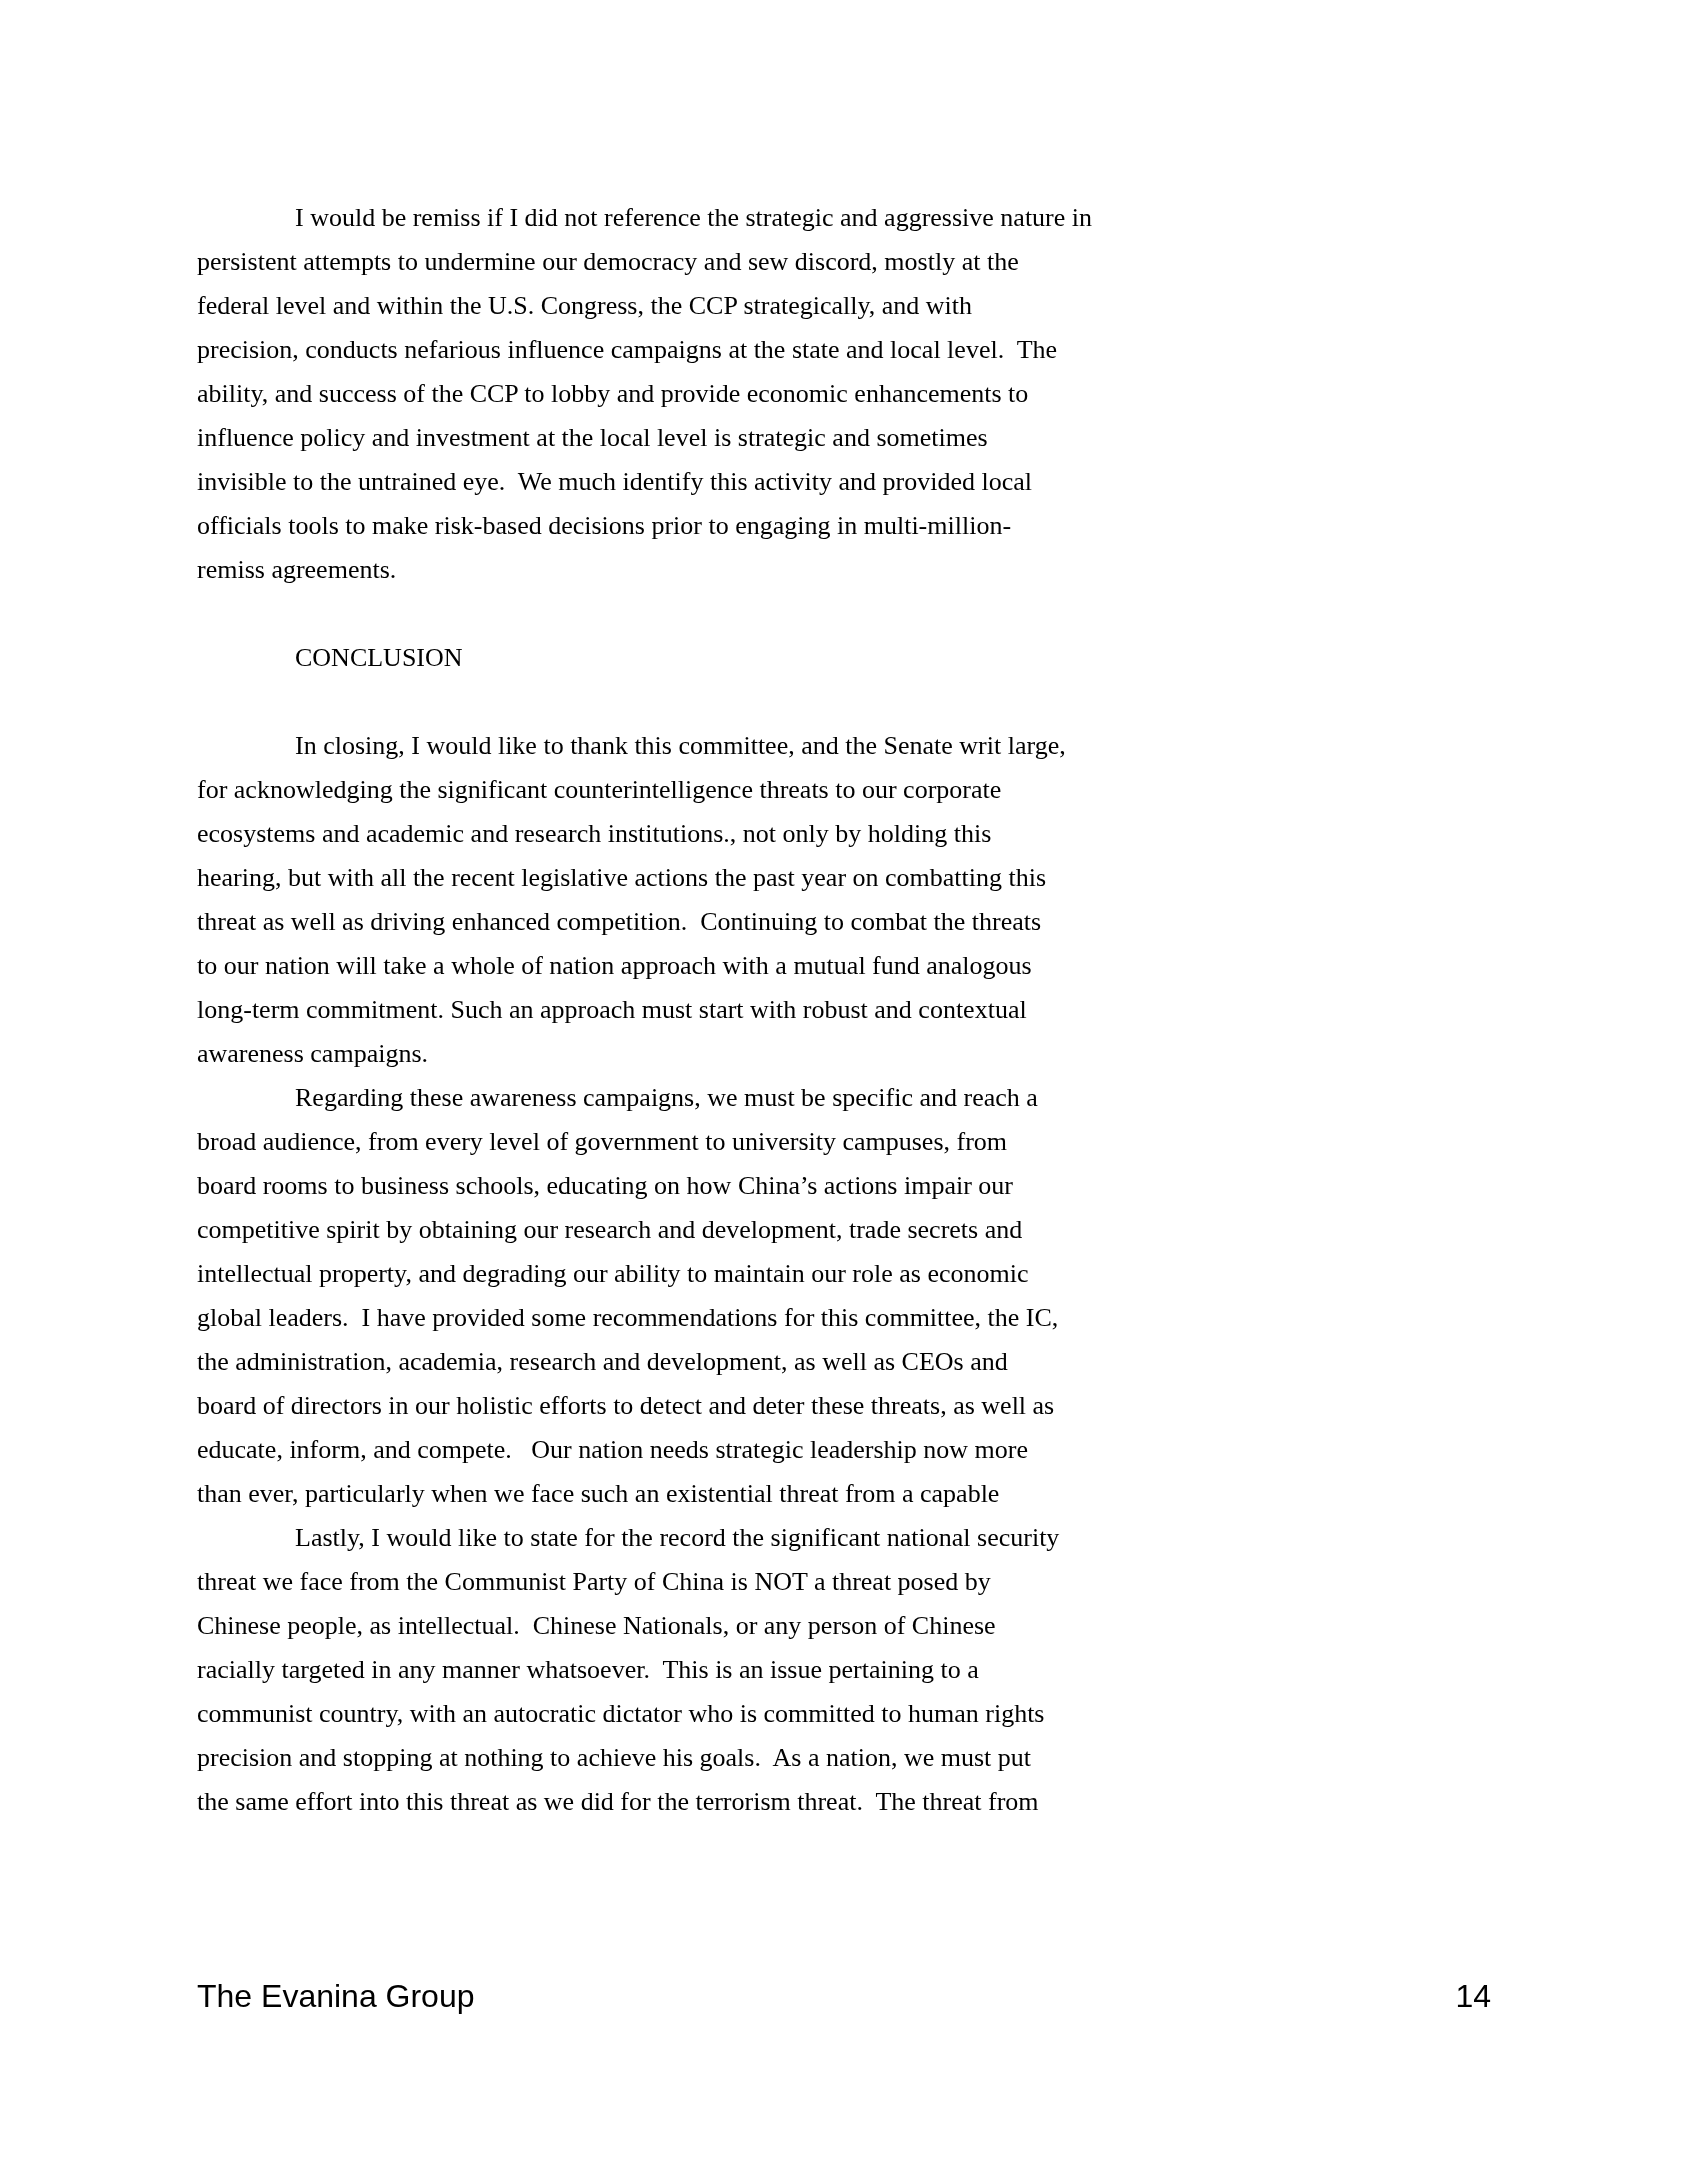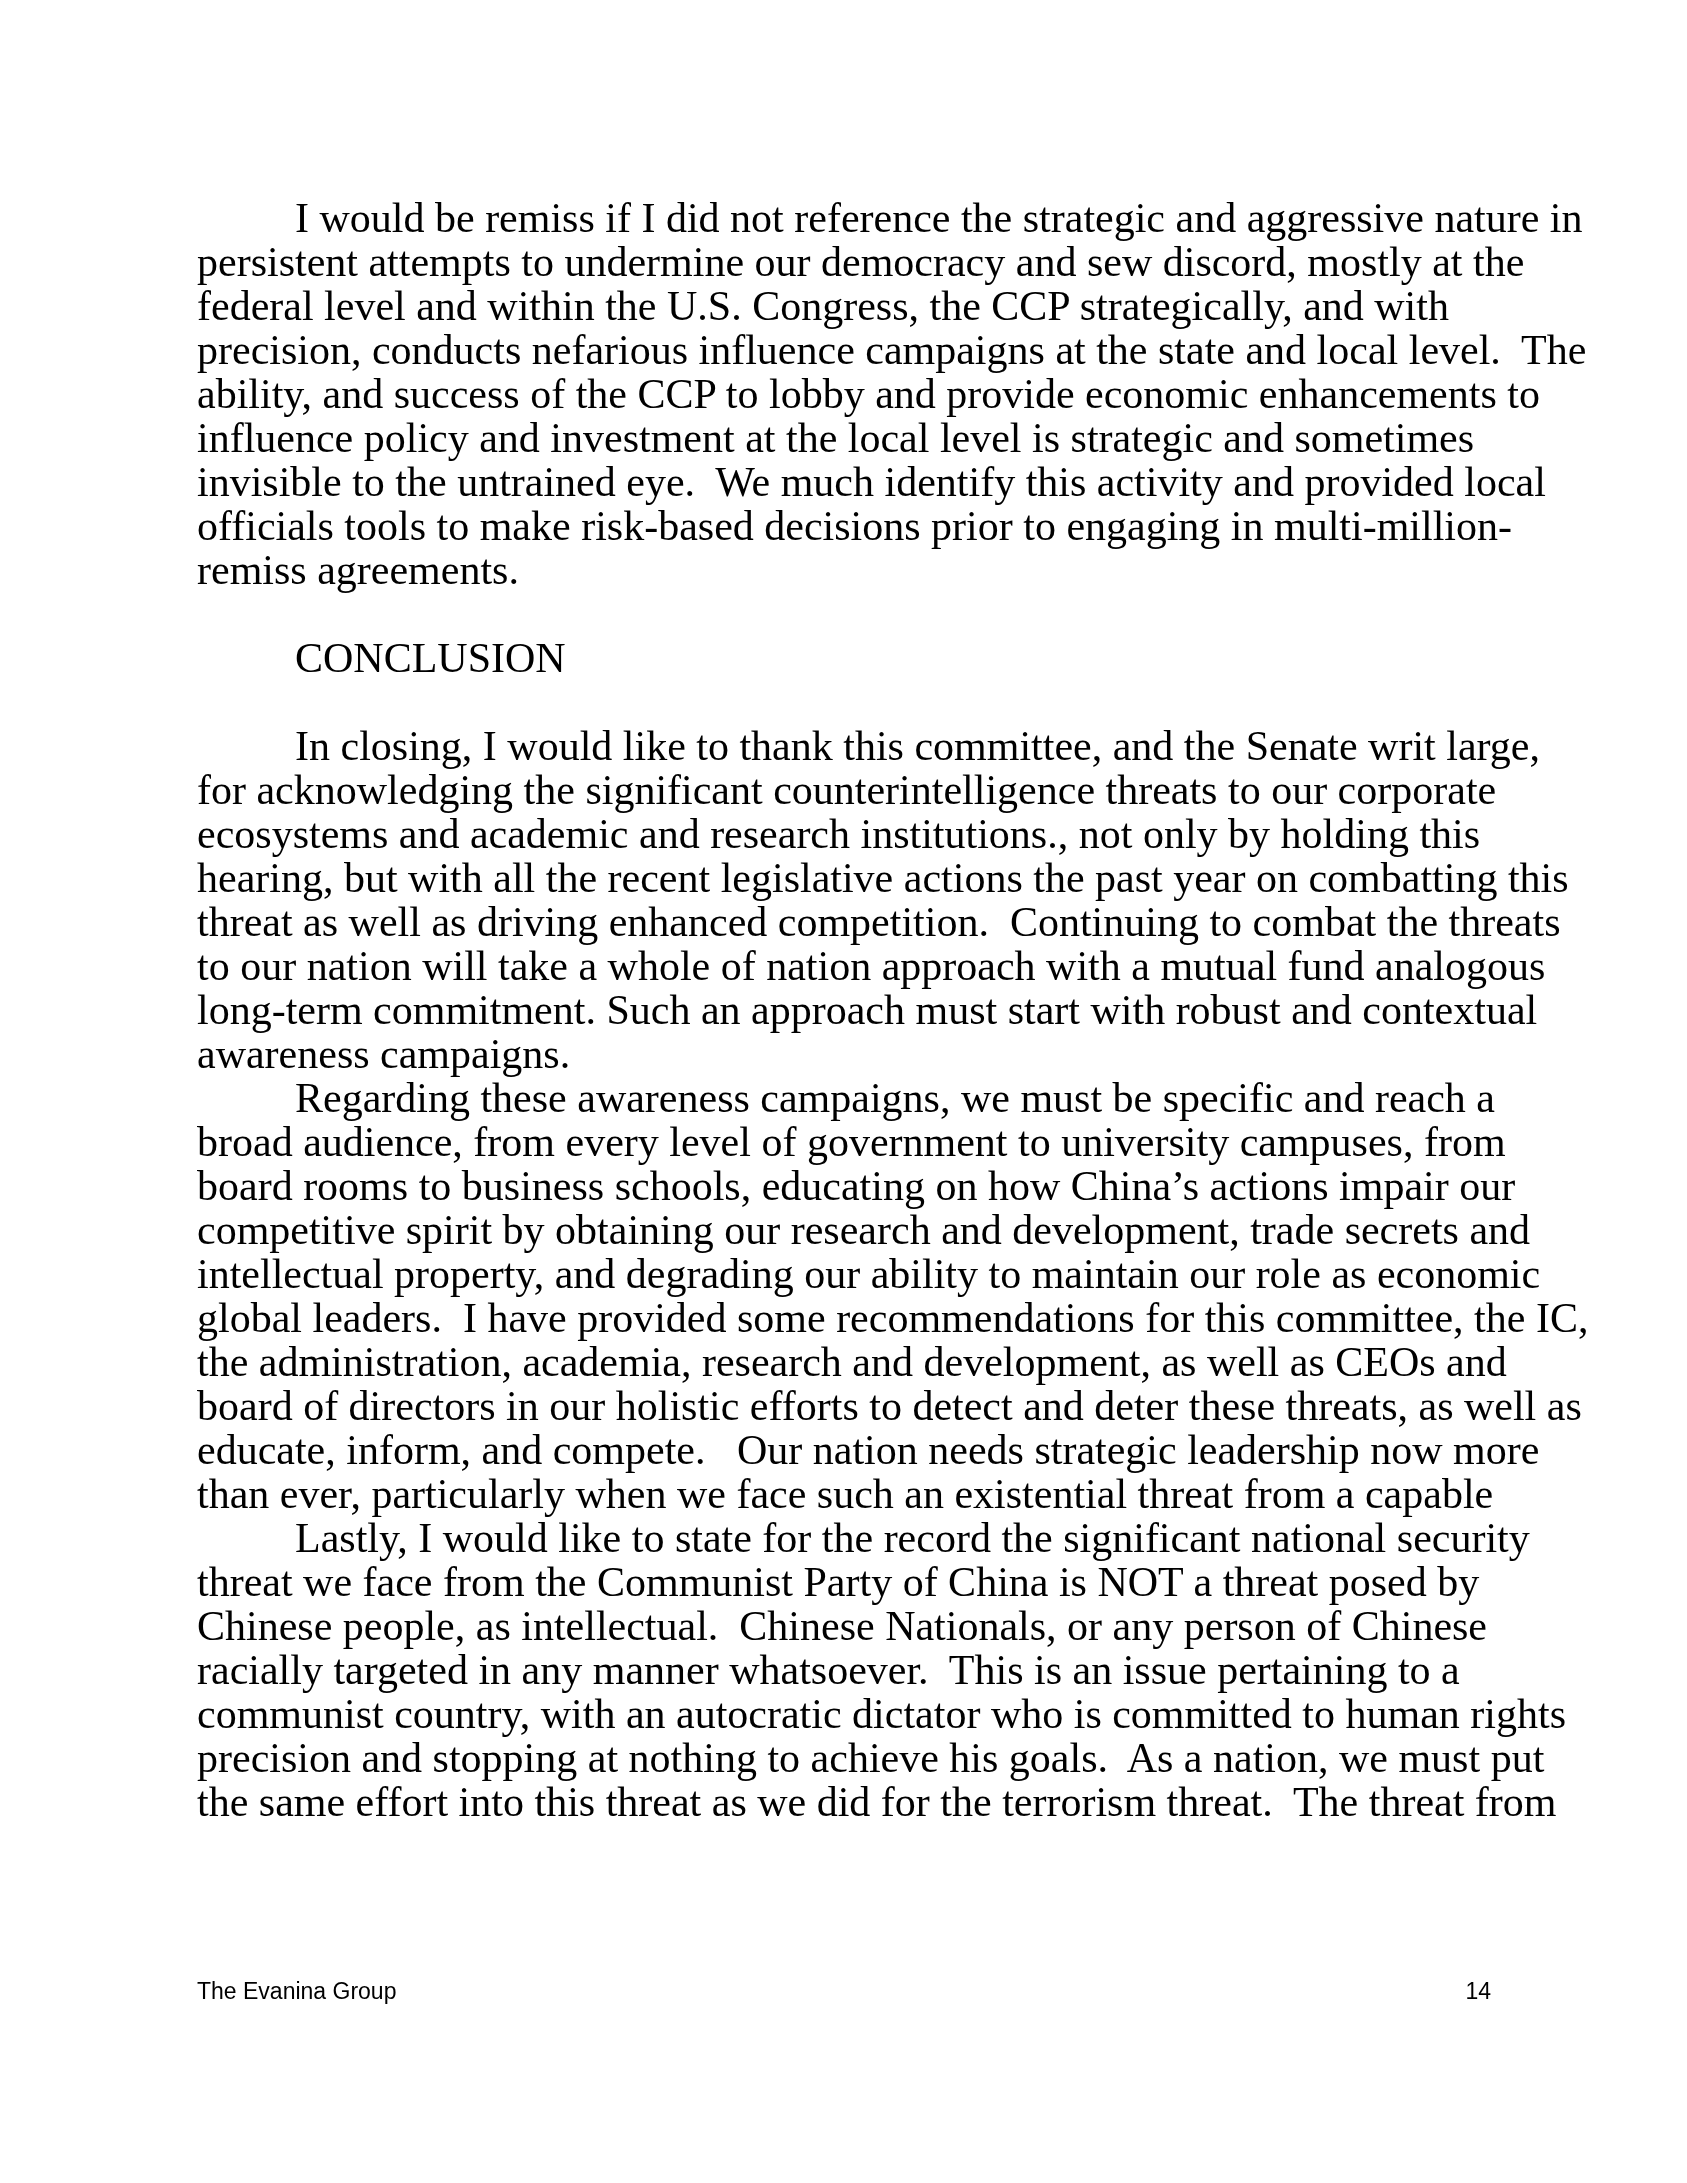--- a/index.html
+++ b/index.html
@@ -4,34 +4,34 @@
 <style>
   html, body { margin: 0; padding: 0; background: #ffffff; }
   body { width: 1687px; height: 2183px; position: relative; overflow: hidden; }
   .page { position: absolute; left: 0; top: 0; width: 1687px; height: 2183px; background: #ffffff; }
   .body-text {
     position: absolute;
     left: 197px;
     top: 196px;
     width: 1297px;
     font-family: "Liberation Serif", "DejaVu Serif", serif;
-    font-size: 42px;
+    font-size: 26px;
     line-height: 44px;
     color: #000000;
   }
   .line { display: block; white-space: pre; height: 44px; }
   .indent { padding-left: 98px; }
   .gap { height: 44px; display: block; }
   .footer {
     position: absolute;
     left: 197px;
     top: 1978px;
     width: 1294px;
     font-family: "Liberation Sans", "DejaVu Sans", sans-serif;
-    font-size: 23px;
+    font-size: 32px;
     color: #000000;
     display: flex;
     justify-content: space-between;
   }
 </style>
 </head>
 <body>
 
 <div class="page">
   <div class="body-text">

